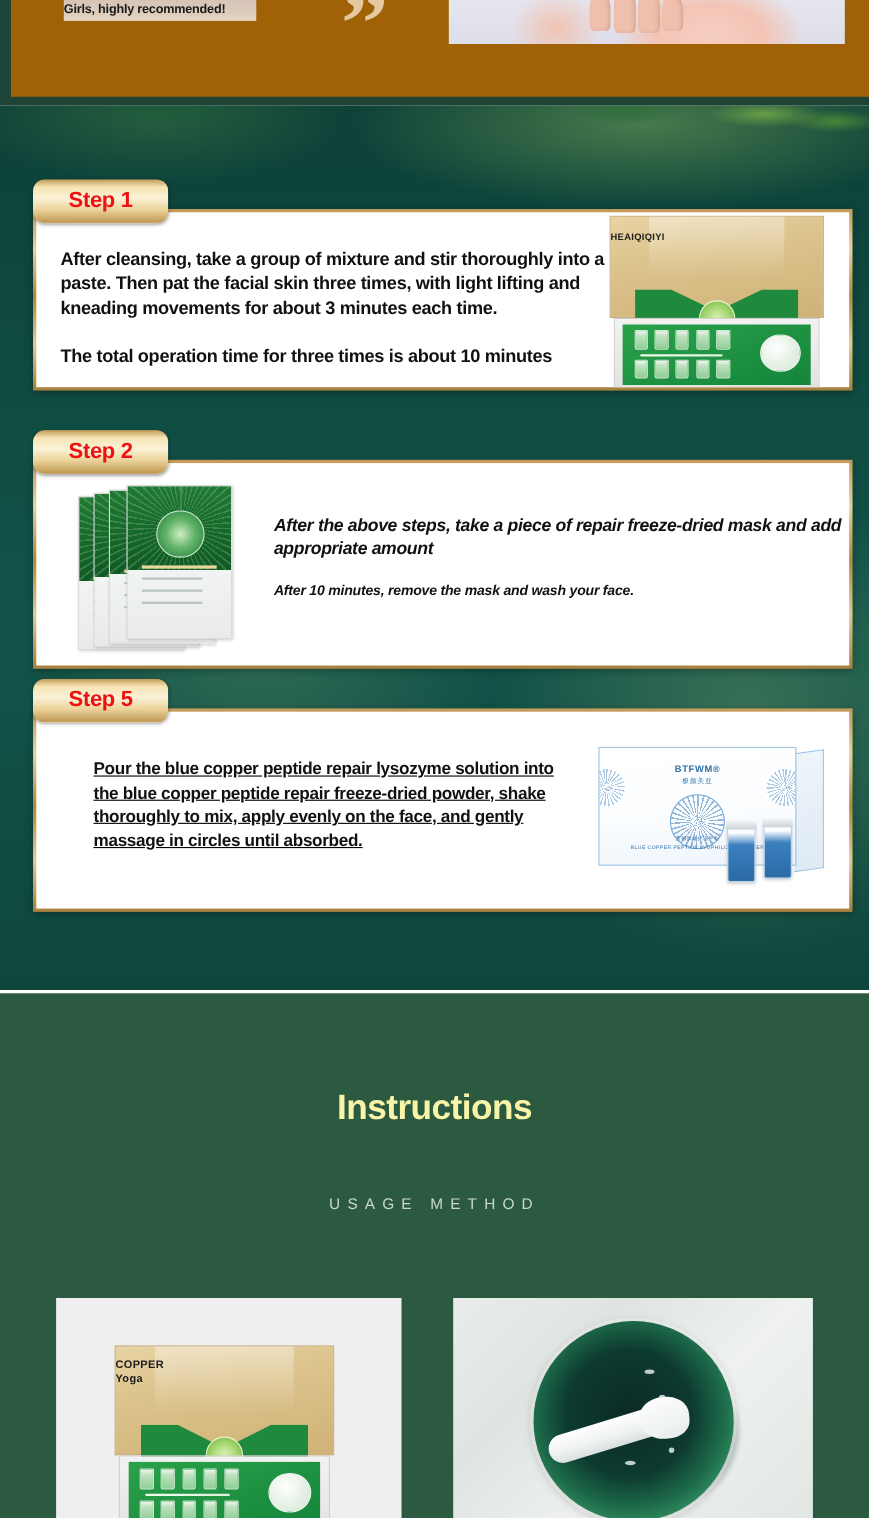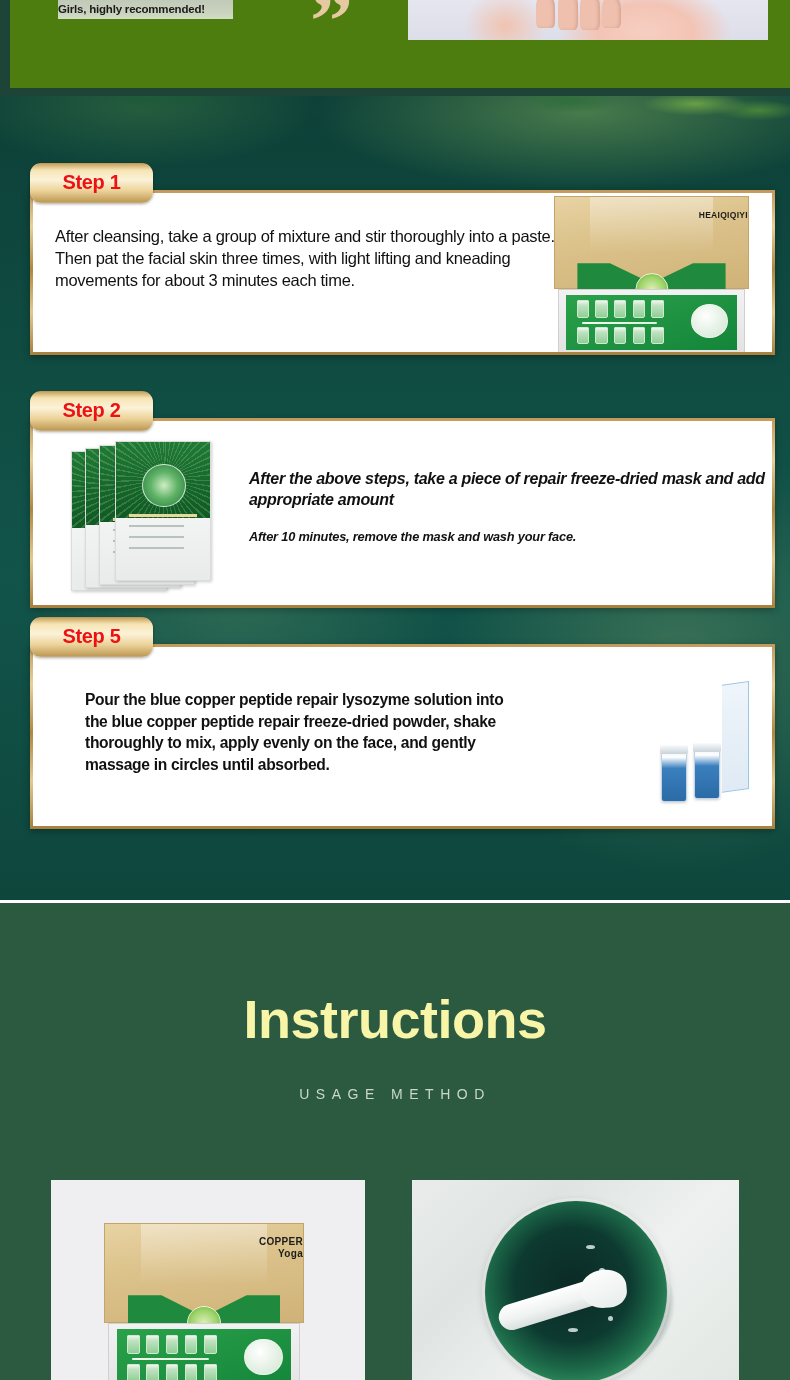--- a/index.html
+++ b/index.html
@@ -11,21 +11,21 @@
   }
   .page { position:relative; width:790px; height:1380px; }
 
   
   .top-strip {
     position:absolute; left:0; top:0; width:790px; height:96px;
     background:#1d4436;
   }
   .top-card {
     position:absolute; left:10px; top:0; width:780px; height:88px;
-    background:#4d7c0f;
+    background:#a16207;
   }
   .top-quote-text {
     position:absolute; left:48px; top:3px;
     font-size:11.5px; font-weight:bold; color:#1a1a1a;
     letter-spacing:-0.2px; white-space:nowrap;
   }
   .top-quote-underline {
     position:absolute; left:48px; top:0px; width:175px; height:19px;
     background:linear-gradient(180deg,#e8e4f2 0%, #f3f1f8 70%, #ffffff 100%);
     opacity:.75;
@@ -107,39 +107,39 @@
     padding:3px;
     box-shadow:0 2px 7px rgba(0,0,0,.30);
     z-index:2;
   }
   .step-card {
     width:100%; height:100%; background:#ffffff; position:relative; overflow:hidden;
   }
 
   .s1-text { position:absolute; left:22px; top:32px; width:500px; }
   .s1-text p {
-    font-size:16.5px; font-weight:normal; color:#111111; line-height:22px;
+    font-size:16.5px; font-weight:bold; color:#111111; line-height:22px;
     letter-spacing:-0.3px;
   }
   .s1-text p.gap { margin-top:22px; }
 
   .s2-text { position:absolute; left:216px; top:47px; width:545px;font-style:italic; }
   .s2-head {
     font-size:16px; font-weight:bold; color:#111; line-height:21px; letter-spacing:-0.3px;
   }
   .s2-sub {
     margin-top:13px; font-size:13.2px; font-weight:bold; color:#111;
     line-height:18px; letter-spacing:-0.2px;
   }
   .s2-sub2 {
     margin-top:18px; font-size:12.8px; font-weight:bold; color:#111;
     line-height:17px; letter-spacing:-0.2px;
   }
 
-  .s3-text { position:absolute; left:52px; top:42px; width:420px; }
+  .s3-text { position:absolute; left:52px; top:42px; width:420px;text-decoration:underline; }
   .s3-text p {
     font-size:15.6px; font-weight:bold; color:#111; line-height:21.5px;
     letter-spacing:-0.3px;
   }
 
   .footer-note {
     position:absolute; left:44px; top:748px; width:720px;
     font-size:18.5px; font-weight:bold; color:#ffffff; line-height:26px;
     letter-spacing:-0.3px;
   }
@@ -149,21 +149,21 @@
   .hb-lid {
     position:absolute; left:0; top:0; width:100%; height:58%;
     background:linear-gradient(170deg,#e8d3a4 0%, #dcc38c 38%, #cfb277 100%);
     border:1px solid #c3a469;
   }
   .hb-lid-sheen {
     position:absolute; left:18%; top:0; width:64%; height:62%;
     background:linear-gradient(180deg, rgba(255,255,255,.38) 0%, rgba(255,255,255,0) 100%);
   }
   .hb-brand {
-    position:absolute; width:100%; top:14%; text-align:right;
+    position:absolute; width:100%; top:14%; text-align:left;
     font-size:8.5px; font-weight:bold; color:#1c1c1c; letter-spacing:.3px;
   }
   .hb-chev {
     position:absolute; left:12%; top:42%; width:76%; height:48%;
     background:#1f8a3e;
     clip-path:polygon(0% 0%, 22% 0%, 50% 26%, 78% 0%, 100% 0%, 100% 52%, 50% 100%, 0% 52%);
   }
   .hb-seal {
     position:absolute; left:50%; top:48%; width:17%; aspect-ratio:1;
     transform:translate(-50%,0);
@@ -278,21 +278,21 @@
     border-radius:2px;
   }
 
   
   .instr-section {
     position:absolute; left:0; top:903px; width:790px; height:477px;
     background:#2c5a40;
   }
   .instr-title {
     position:absolute; width:100%; top:85px; text-align:center;
-    font-size:54px; font-weight:bold; color:#f8f5a8; letter-spacing:-0.5px;
+    font-size:32px; font-weight:bold; color:#f8f5a8; letter-spacing:-0.5px;
   }
   .instr-sub {
     position:absolute; width:100%; top:183px; text-align:center;
     font-size:14px; color:#c9d8c9; letter-spacing:6.5px; font-weight:400;
   }
   .photo-left {
     position:absolute; left:51px; top:277px; width:314px; height:200px;
     background:#efeff1; overflow:hidden;
   }
   .photo-right {
@@ -350,20 +350,21 @@
     <div class="hdr-title">How to use microneedle skin rejuvenation?</div>
 
     <div class="step-block" style="left:30px; top:67px;">
       <div class="step-badge">
         <span>Step 1</span>
       </div>
       <div class="step-frame" style="width:745px; height:165px;">
         <div class="step-card">
           <div class="s1-text">
             <p>After cleansing, take a group of mixture and stir thoroughly into a paste. Then pat the facial skin three times, with light lifting and kneading movements for about 3 minutes each time.</p>
+            <p class="gap">The total operation time for three times is about 10 minutes</p>
           </div>
 
           <div class="heaiqi-box" style="left:521px; top:3px; width:195px; height:160px;">
             <div class="hb-lid">
               <div class="hb-lid-sheen"></div>
               <div class="hb-brand">HEAIQIQIYI</div>
             </div>
             <div class="hb-chev"></div>
             <div class="hb-seal"></div>
             <div class="hb-tray">
@@ -442,20 +443,29 @@
         <span>Step 5</span>
       </div>
       <div class="step-frame" style="width:745px; height:185px;">
         <div class="step-card">
           <div class="s3-text">
             <p>Pour the blue copper peptide repair lysozyme solution into the blue copper peptide repair freeze-dried powder, shake thoroughly to mix, apply evenly on the face, and gently massage in circles until absorbed.</p>
           </div>
 
           <div class="btfwm-box" style="left:511px; top:32px; width:205px; height:125px;">
             <div class="bb-side"></div>
+            <div class="bb-body">
+              <div class="bb-side-mandala" style="left:-6%;"></div>
+              <div class="bb-side-mandala" style="right:-4%;"></div>
+              <div class="bb-brand">BTFWM®</div>
+              <div class="bb-sub">极颜美亚</div>
+              <div class="bb-mandala"></div>
+              <div class="bb-cap" style="top:76%;">蓝铜肽修护冻干粉</div>
+              <div class="bb-cap" style="top:83%;">BLUE COPPER PEPTIDE LYOPHILIZED POWDER</div>
+            </div>
             <div class="bb-vial" style="left:57%; top:56%;"></div>
             <div class="bb-vial" style="left:73%; top:54%;"></div>
           </div>
         </div>
       </div>
     </div>
 
   </div>
 
   <div class="instr-section">

